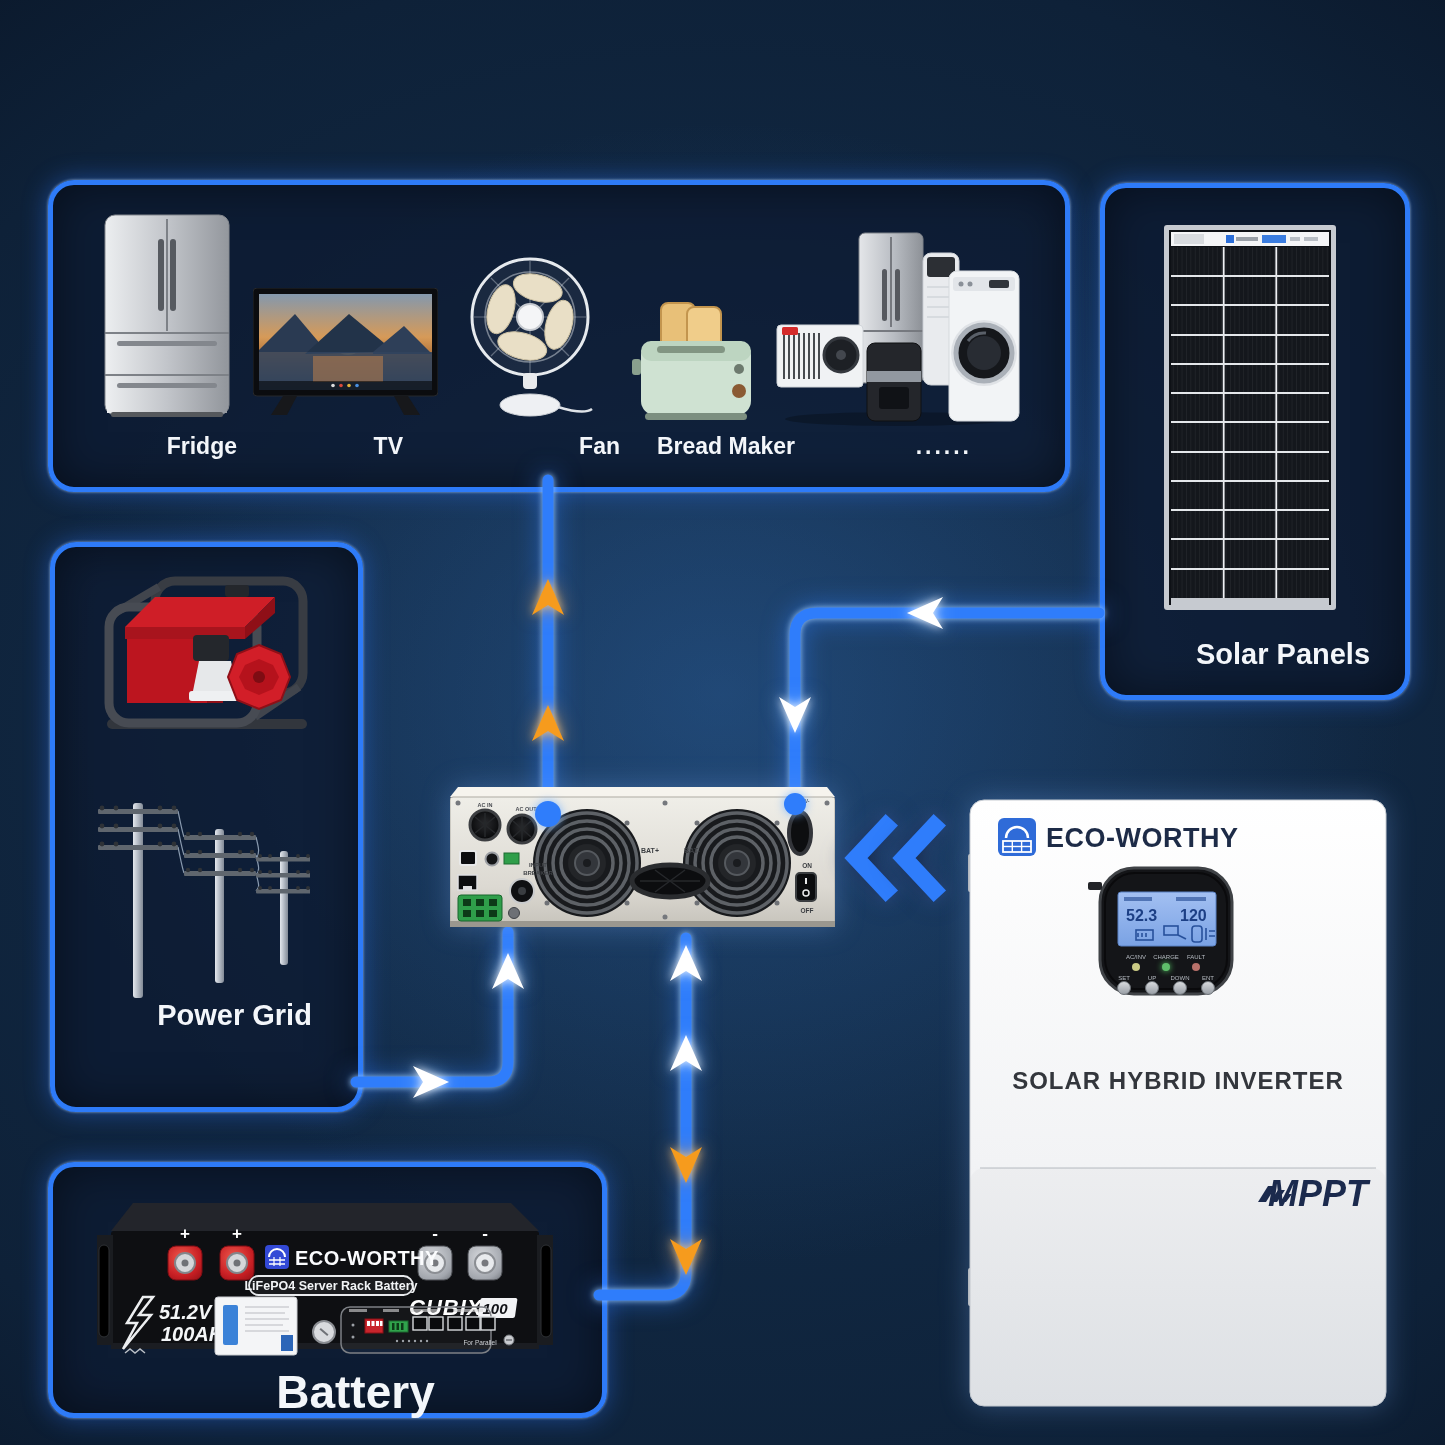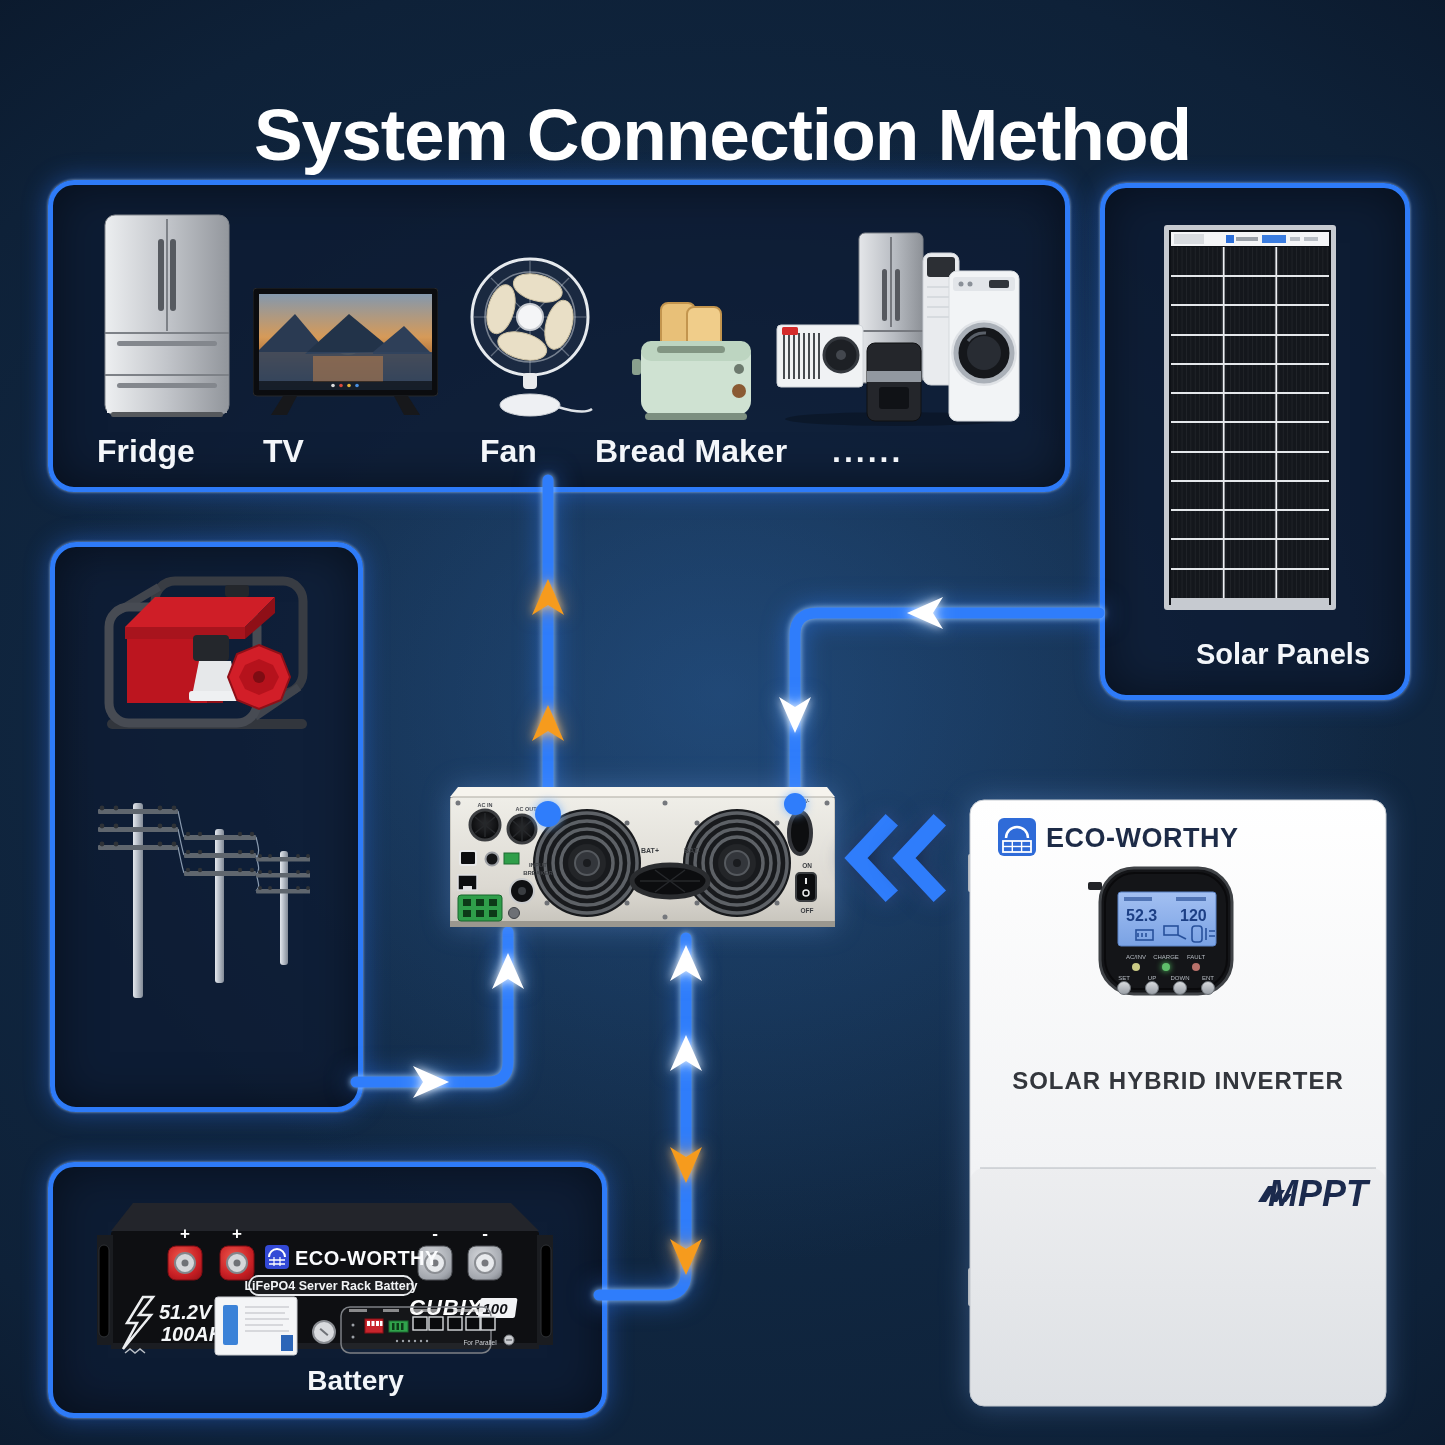--- a/index.html
+++ b/index.html
@@ -17,41 +17,40 @@
     position:absolute;top:44px;left:0;width:100%;text-align:center;z-index:3;
     color:#ffffff;font-size:73px;font-weight:700;letter-spacing:-1px;
   }
   .panel{
     position:absolute;z-index:2;border:5px solid #2e7bf8;border-radius:26px;
     background:rgba(13,27,50,.82);
     box-shadow:0 0 3px rgba(190,220,255,.75), 0 0 26px rgba(47,120,255,.45),
                inset 0 0 46px rgba(0,0,0,.5);
   }
   .panel-label{position:absolute;color:#f3f6fa;font-weight:700;font-size:29px;text-align:center;padding-left:28px;}
-  .app-label{position:absolute;top:248px;color:#f3f6fa;font-weight:700;font-size:32px;text-align:left;}
+  .app-label{position:absolute;top:248px;color:#f3f6fa;font-weight:700;font-size:23px;text-align:right;}
   .dev{position:absolute;}
   .lines-layer{position:absolute;left:0;top:0;z-index:4;pointer-events:none;}
   .devices-layer{position:absolute;z-index:6;}
   .top-layer{position:absolute;left:0;top:0;z-index:8;pointer-events:none;}
   .wire{stroke:#2f7dfb;stroke-width:11;fill:none;stroke-linecap:round;
     filter:drop-shadow(0 0 3px rgba(160,205,255,.95)) drop-shadow(0 0 12px rgba(47,125,251,.6));}
   .arrow-w{fill:#ffffff;filter:drop-shadow(0 0 4px rgba(255,255,255,.85)) drop-shadow(0 0 9px rgba(150,200,255,.6));}
   .arrow-o{fill:#f69b1d;filter:drop-shadow(0 0 4px rgba(255,200,120,.8)) drop-shadow(0 0 9px rgba(255,160,40,.5));}
   .node-dot{fill:#2f7dfb;filter:drop-shadow(0 0 5px rgba(120,180,255,.9));}
   .chev{stroke:#2f7dfb;stroke-width:17;fill:none;stroke-linecap:square;stroke-linejoin:miter;
     filter:drop-shadow(0 0 10px rgba(8,16,32,.9)) drop-shadow(0 0 6px rgba(90,150,255,.5));}
   .glow-dev{filter:drop-shadow(0 0 14px rgba(130,180,255,.30));}
   svg text{font-family:"Liberation Sans",sans-serif;}
 </style>
 </head>
 <body>
 
 <div class="stage">
 
-  <h1 class="title">System Connection Method</h1>
 
   <svg class="lines-layer" width="1445" height="1445">
     <path class="wire" d="M548,480 V812"></path>
     <path class="wire" d="M356,1082 H488 Q508,1082 508,1062 V932"></path>
     <path class="wire" d="M599,1295 H664 Q686,1295 686,1273 V938"></path>
     <path class="wire" d="M1099,613 H817 Q795,613 795,635 V800"></path>
 
     <g>
       <polygon class="arrow-o" points="0,-21 16,15 0,5 -16,15" transform="translate(548,600)"></polygon>
       <polygon class="arrow-o" points="0,-21 16,15 0,5 -16,15" transform="translate(548,726)"></polygon>
@@ -339,20 +338,21 @@
             <circle cx="190" cy="79" r="2"></circle>
             <circle cx="218" cy="79" r="2"></circle>
             <circle cx="228" cy="79" r="2"></circle>
           <circle cx="180" cy="95" r="2"></circle>
             <circle cx="190" cy="95" r="2"></circle>
             <circle cx="218" cy="95" r="2"></circle>
             <circle cx="228" cy="95" r="2"></circle>
         </g>
       </g>
     </svg>
+    <div class="panel-label" style="left:0;width:100%;top:452px">Power Grid</div>
   </div>
 
   <div class="panel" style="left:48px;top:1162px;width:549px;height:246px;">
     <svg class="dev" style="left:44px;top:34px" width="456" height="162" viewBox="0 0 456 162">
       <defs>
         <radialGradient id="redT" cx=".4" cy=".35" r=".9">
           <stop offset="0" stop-color="#ef5a4d"></stop>
             <stop offset=".6" stop-color="#c81f24"></stop>
             <stop offset="1" stop-color="#8e1016"></stop>
         </radialGradient>
@@ -466,21 +466,21 @@
             <circle cx="256" cy="136" r="1.5"></circle>
           <circle cx="300" cy="140" r="1.2"></circle>
             <circle cx="306" cy="140" r="1.2"></circle>
             <circle cx="312" cy="140" r="1.2"></circle>
           <circle cx="318" cy="140" r="1.2"></circle>
             <circle cx="324" cy="140" r="1.2"></circle>
             <circle cx="330" cy="140" r="1.2"></circle>
         </g>
       </g>
     </svg>
-    <div class="panel-label" style="left:0;width:100%;top:198px;font-size:28px">Battery</div>
+    <div class="panel-label" style="left:0;width:100%;top:198px;font-size:46px">Battery</div>
   </div>
 
   <svg class="devices-layer glow-dev" style="left:450px;top:787px" width="385" height="148" viewBox="0 0 385 148">
     <defs>
       <linearGradient id="chas" x1="0" y1="0" x2="0" y2="1">
         <stop offset="0" stop-color="#efeee8"></stop>
           <stop offset=".7" stop-color="#dcd9d2"></stop>
           <stop offset="1" stop-color="#c7c4bc"></stop>
       </linearGradient>
       <radialGradient id="grom" cx=".5" cy=".45" r=".6">

